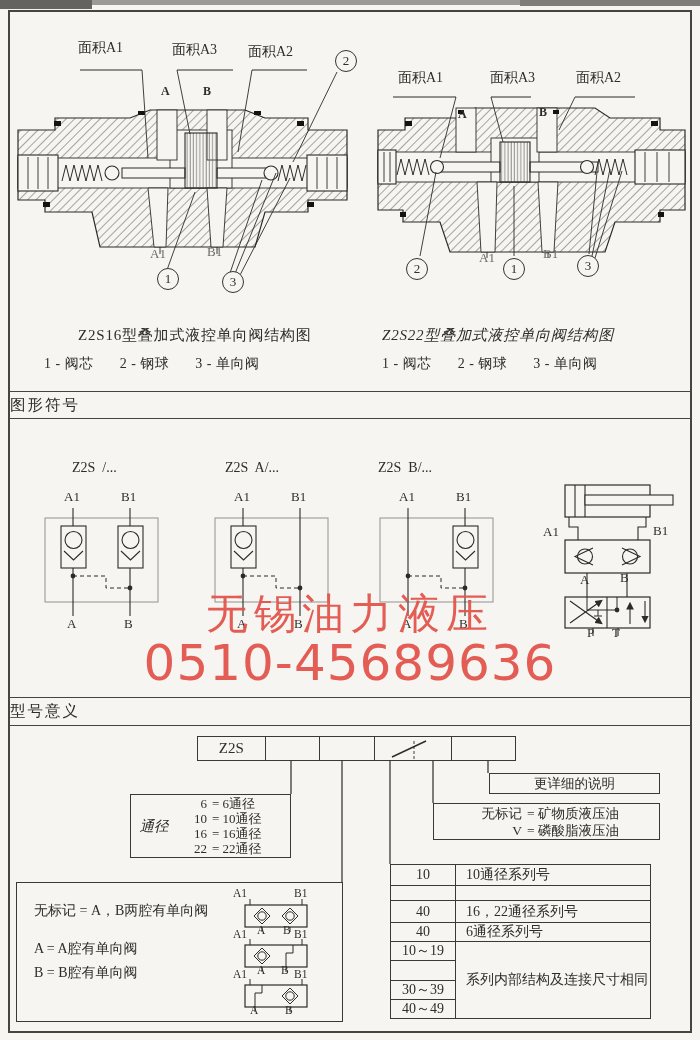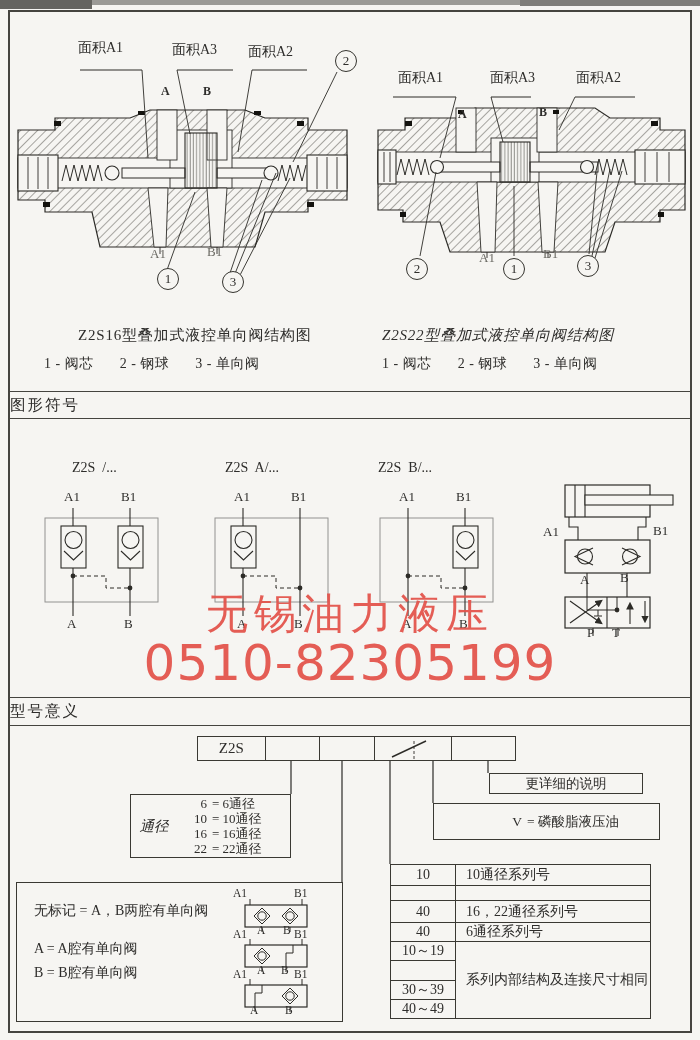--- a/index.html
+++ b/index.html
@@ -279,21 +279,21 @@
   <div class="lbl f13" style="left:459px;top:617px;">B</div>
   <div class="lbl f13" style="left:543px;top:525px;">A1</div>
   <div class="lbl f13" style="left:653px;top:524px;">B1</div>
   <div class="lbl f13" style="left:580px;top:573px;">A</div>
   <div class="lbl f13" style="left:620px;top:571px;">B</div>
   <div class="lbl f13" style="left:587px;top:626px;">P</div>
   <div class="lbl f13" style="left:612px;top:626px;">T</div>
 
   <div class="wm">
     <div class="l1">无锡油力液压</div>
-    <div class="l2">0510-82305199</div>
+    <div class="l2">0510-45689636</div>
   </div>
 
   <div class="band" style="top:697px;height:29px;">
     <span>型号意义</span>
   </div>
 
   <svg style="left:0;top:726px" width="700" height="306" viewBox="0 0 700 306">
     <line x1="392" y1="31" x2="426" y2="15" stroke="#2c2b27" stroke-width="1.4"></line>
     <line x1="414" y1="15" x2="414" y2="33" stroke="#2c2b27" stroke-width="0.9" stroke-dasharray="3 2"></line>
     <line x1="291" y1="35" x2="291" y2="68" stroke="#2c2b27" stroke-width="1.2"></line>
@@ -354,25 +354,29 @@
           <span class="c">16</span>
           <span>= 16通径</span>
         </div>
       <div class="grow">
           <span class="c">22</span>
           <span>= 22通径</span>
         </div>
     </div>
   </div>
 
-  <div class="obox" style="left:489px;top:773px;width:154px;height:21px;display:flex;align-items:center;justify-content:center;font-size:13.5px;">
+  <div class="obox" style="left:489px;top:773px;width:171px;height:21px;display:flex;align-items:center;justify-content:center;font-size:13.5px;">
       <span>更详细的说明</span>
     </div>
 
   <div class="obox oil" style="left:433px;top:803px;width:227px;height:37px;display:flex;flex-direction:column;justify-content:center;padding-left:22px;">
+    <div class="grow">
+        <span class="c">无标记</span>
+        <span>= 矿物质液压油</span>
+      </div>
     <div class="grow">
         <span class="c">V</span>
         <span>= 磷酸脂液压油</span>
       </div>
   </div>
 
   <table class="stable">
     <tbody>
         <tr>
       <td class="tc" style="height:20px;">10</td>

